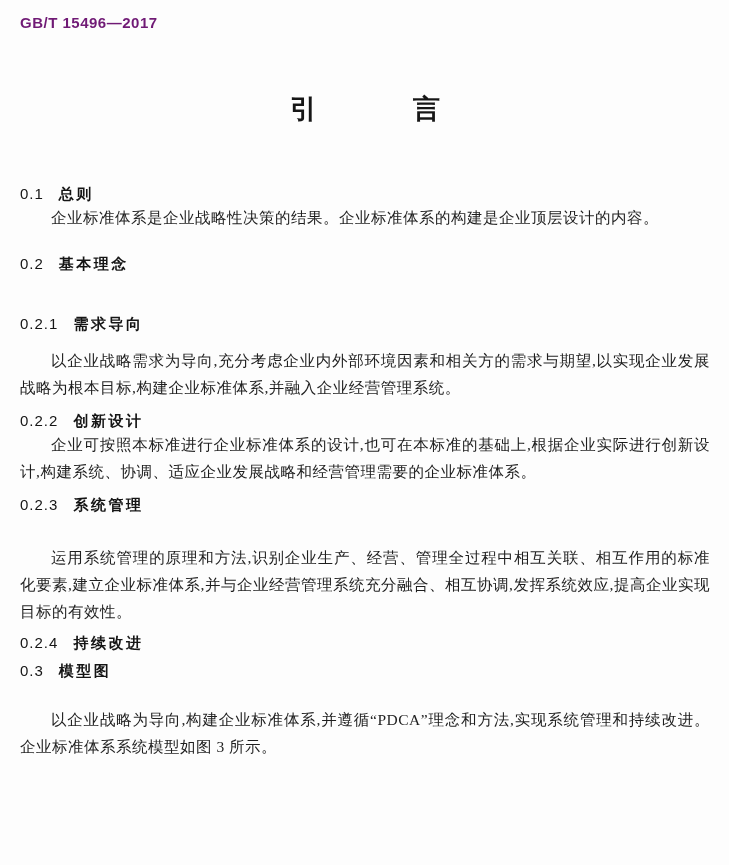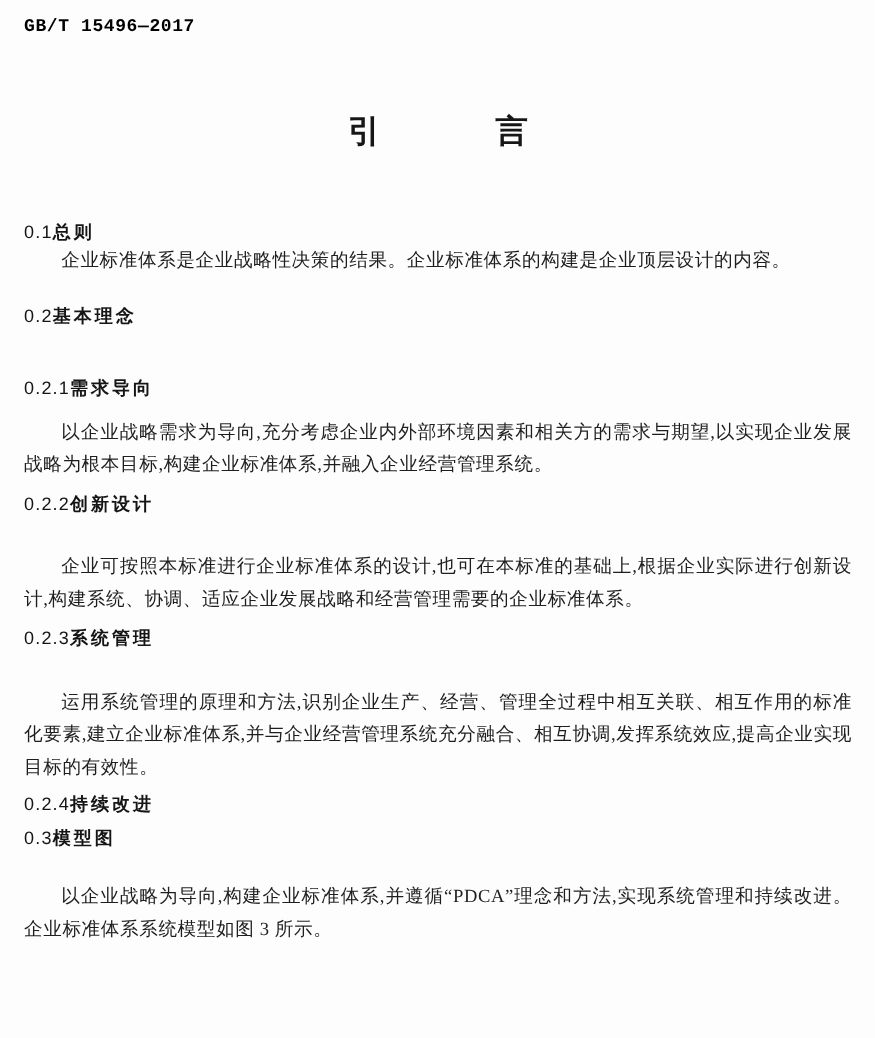--- a/index.html
+++ b/index.html
@@ -9,43 +9,43 @@
     height: 865px;
     margin: 0 auto;
     background: #fdfdfd;
     color: #1c1c1c;
     box-sizing: border-box;
     padding: 13px 19px 0 20px;
     overflow: hidden;
     font-family: "Liberation Serif", serif;
   }
   .doc-number {
-    font-family: Liberation Mono, monospace;
+    font-family: Liberation Sans, sans-serif;
     font-weight: 700;
     font-size: 15px;
     line-height: 20px;
     letter-spacing: 0.5px;
-    color: #000000;
+    color: #701a75;
   }
   .doc-title {
     margin: 59px 0 0 0;
     height: 34px;
     display: flex;
     justify-content: center;
     gap: 96px;
     font-family: "Liberation Sans", sans-serif;
     font-weight: 700;
     font-size: 27px;
     line-height: 34px;
     color: #161616;
   }
   .section-heading {
     display: flex;
     align-items: flex-start;
-    gap: 0;
+    gap: 15px;
     font-family: "Liberation Sans", sans-serif;
     font-size: 15px;
     line-height: 20px;
     color: #151515;
   }
   .section-heading .num {
     font-weight: 400;
     letter-spacing: 1px;
   }
   .section-heading .ttl {
@@ -88,21 +88,21 @@
   <div class="section-heading" style="margin-top:40px">
     <span class="num">0.2.1</span>
     <span class="ttl">需求导向</span>
   </div>
   <p class="body" style="margin-top:13px">以企业战略需求为导向,充分考虑企业内外部环境因素和相关方的需求与期望,以实现企业发展战略为根本目标,构建企业标准体系,并融入企业经营管理系统。</p>
 
   <div class="section-heading" style="margin-top:10px">
     <span class="num">0.2.2</span>
     <span class="ttl">创新设计</span>
   </div>
-  <p class="body" style="margin-top:28px">企业可按照本标准进行企业标准体系的设计,也可在本标准的基础上,根据企业实际进行创新设计,构建系统、协调、适应企业发展战略和经营管理需要的企业标准体系。</p>
+  <p class="body" style="margin-top:0">企业可按照本标准进行企业标准体系的设计,也可在本标准的基础上,根据企业实际进行创新设计,构建系统、协调、适应企业发展战略和经营管理需要的企业标准体系。</p>
 
   <div class="section-heading" style="margin-top:10px">
     <span class="num">0.2.3</span>
     <span class="ttl">系统管理</span>
   </div>
   <p class="body" style="margin-top:29px">运用系统管理的原理和方法,识别企业生产、经营、管理全过程中相互关联、相互作用的标准化要素,建立企业标准体系,并与企业经营管理系统充分融合、相互协调,发挥系统效应,提高企业实现目标的有效性。</p>
 
   <div class="section-heading" style="margin-top:8px">
     <span class="num">0.2.4</span>
     <span class="ttl">持续改进</span>

